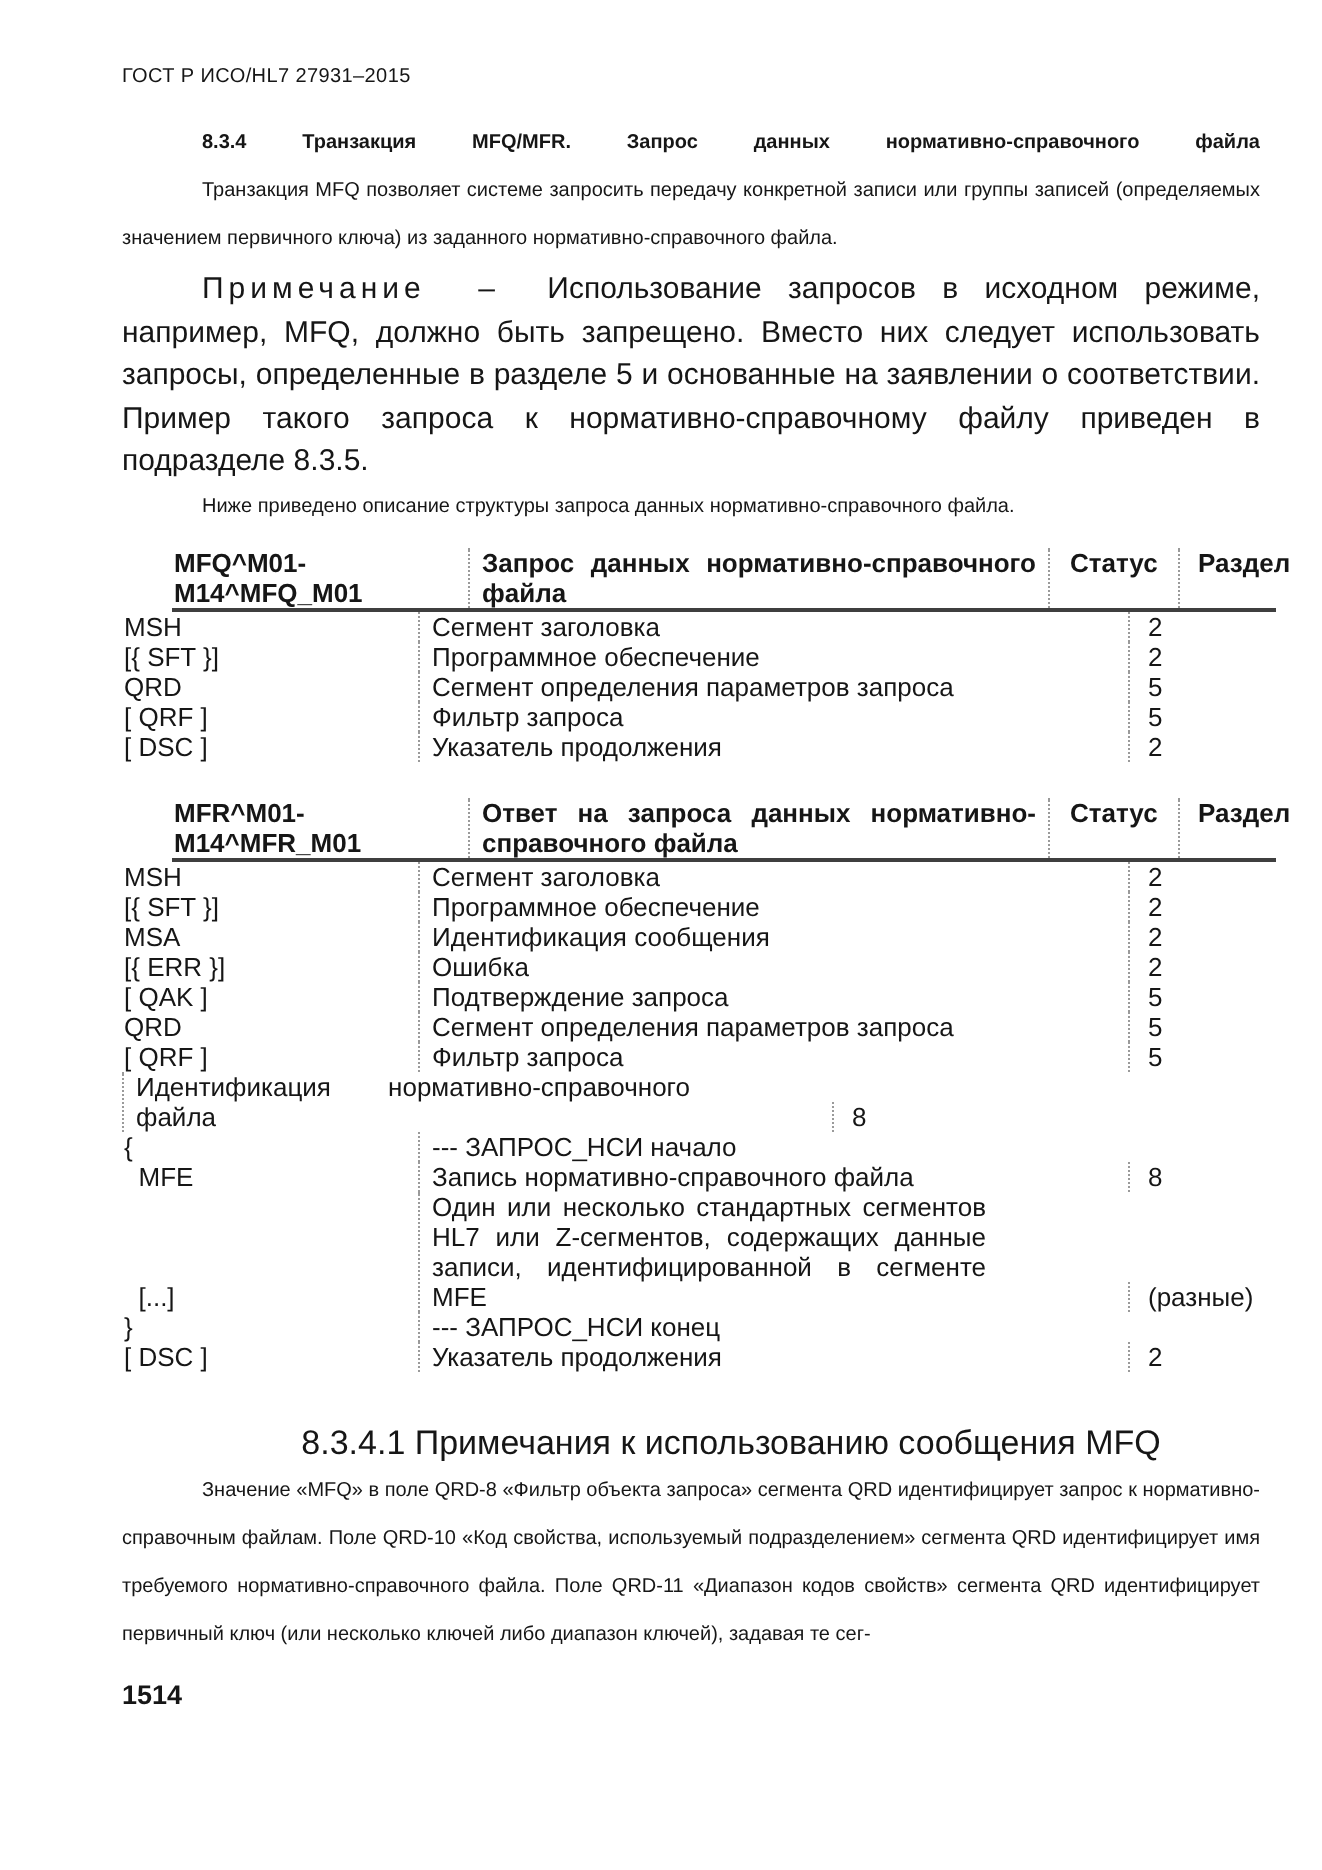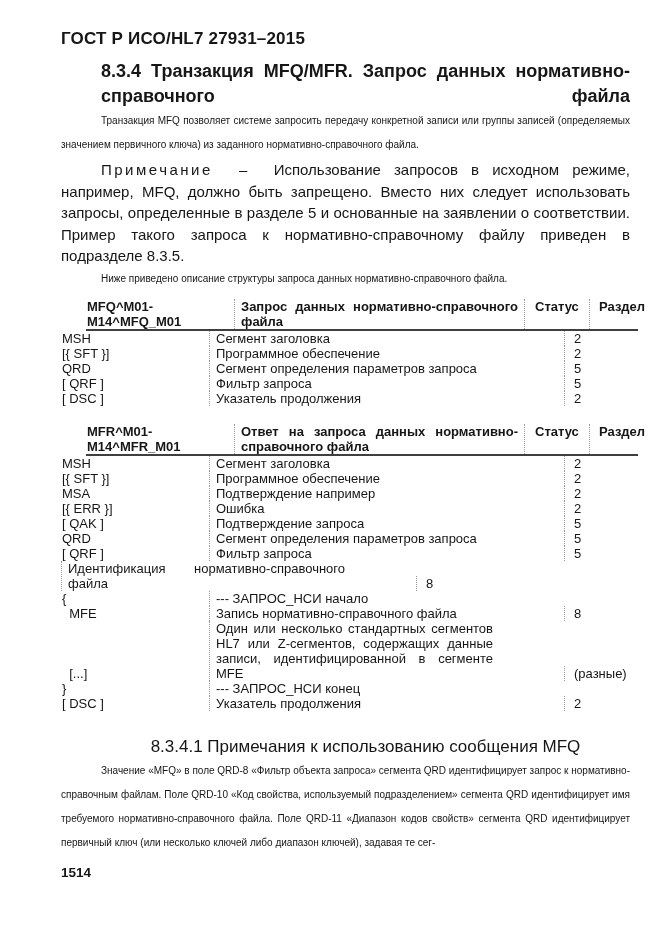--- a/index.html
+++ b/index.html
@@ -8,28 +8,28 @@
     width: 661px;
     height: 935px;
     box-sizing: border-box;
     background: #ffffff;
     font-family: "Liberation Sans", sans-serif;
     color: #161616;
     padding: 30px 31px 0 61px;
     overflow: hidden;
   }
   .doc-header {
-    font-size: 17px;
-    font-weight: 700;
+    font-size: 10px;
+    font-weight: 400;
     line-height: 17px;
     letter-spacing: 0.2px;
   }
   .section-heading {
     margin: 12px 0 0 40px;
-    font-size: 18px;
+    font-size: 10px;
     font-weight: 700;
     line-height: 25px;
   }
   .section-heading .l1 { text-align: justify; text-align-last: justify; }
   .section-heading .l2 { text-align: left; }
   .body-p {
     margin: 0;
     font-size: 10px;
     line-height: 24px;
     text-align: justify;
@@ -159,21 +159,21 @@
 
         <div class="t-row">
           <div class="c1">[{ SFT }]</div>
           <div class="c2">Программное обеспечение</div>
           <div class="c3"></div>
           <div class="c4">2</div>
         </div>
 
         <div class="t-row">
           <div class="c1">MSA</div>
-          <div class="c2">Подтверждение например</div>
+          <div class="c2">Идентификация сообщения</div>
           <div class="c3"></div>
           <div class="c4">2</div>
         </div>
 
         <div class="t-row">
           <div class="c1">[{ ERR }]</div>
           <div class="c2">Ошибка</div>
           <div class="c3"></div>
           <div class="c4">2</div>
         </div>

